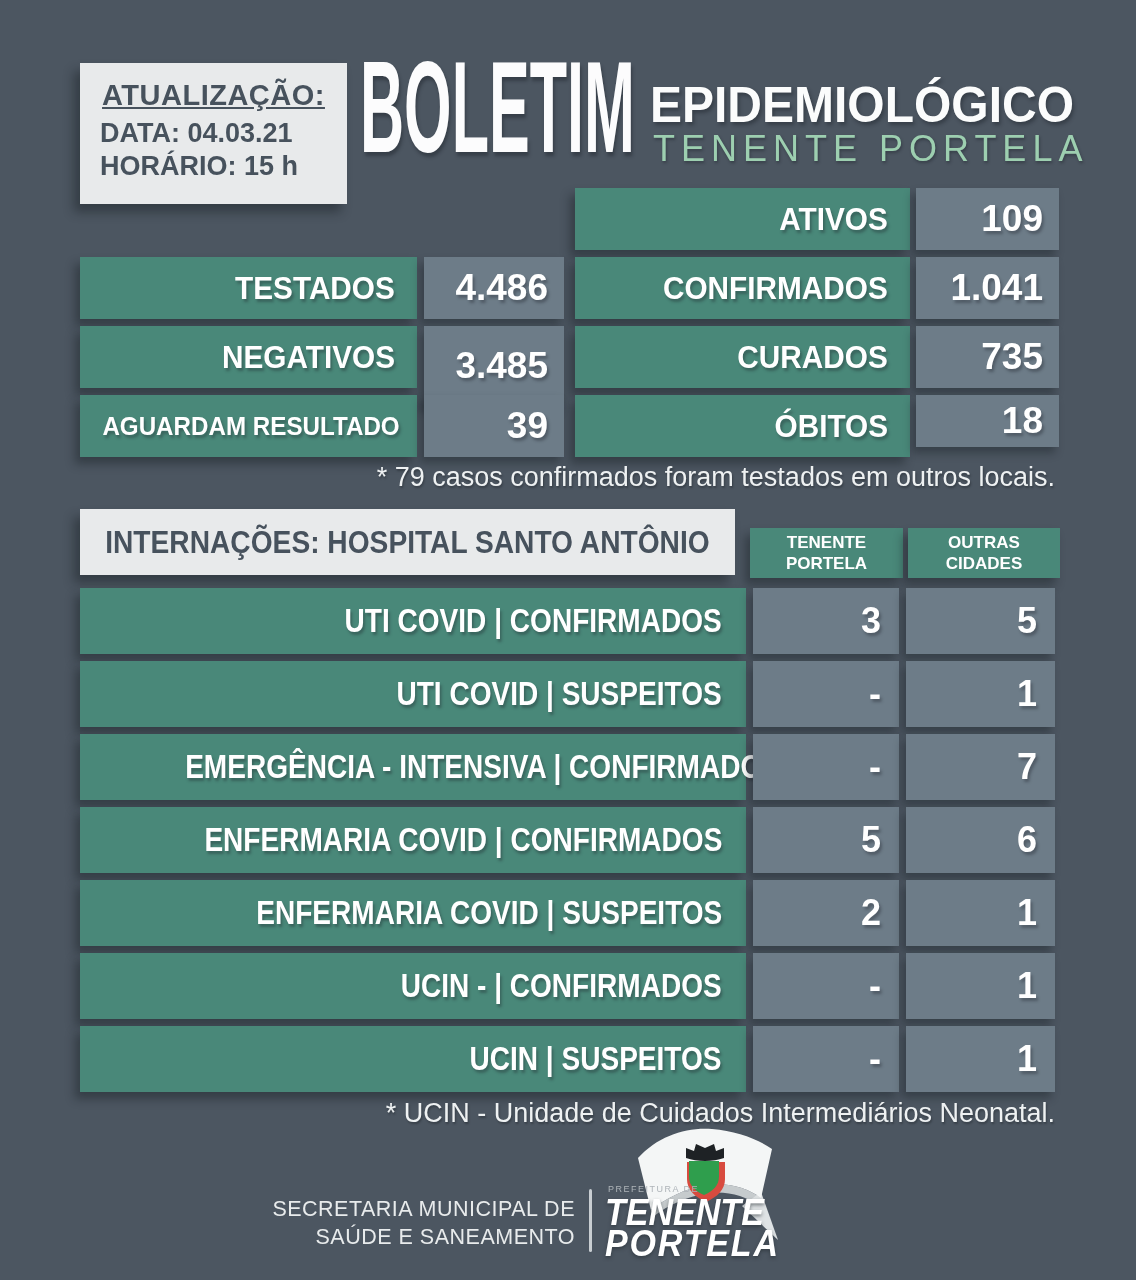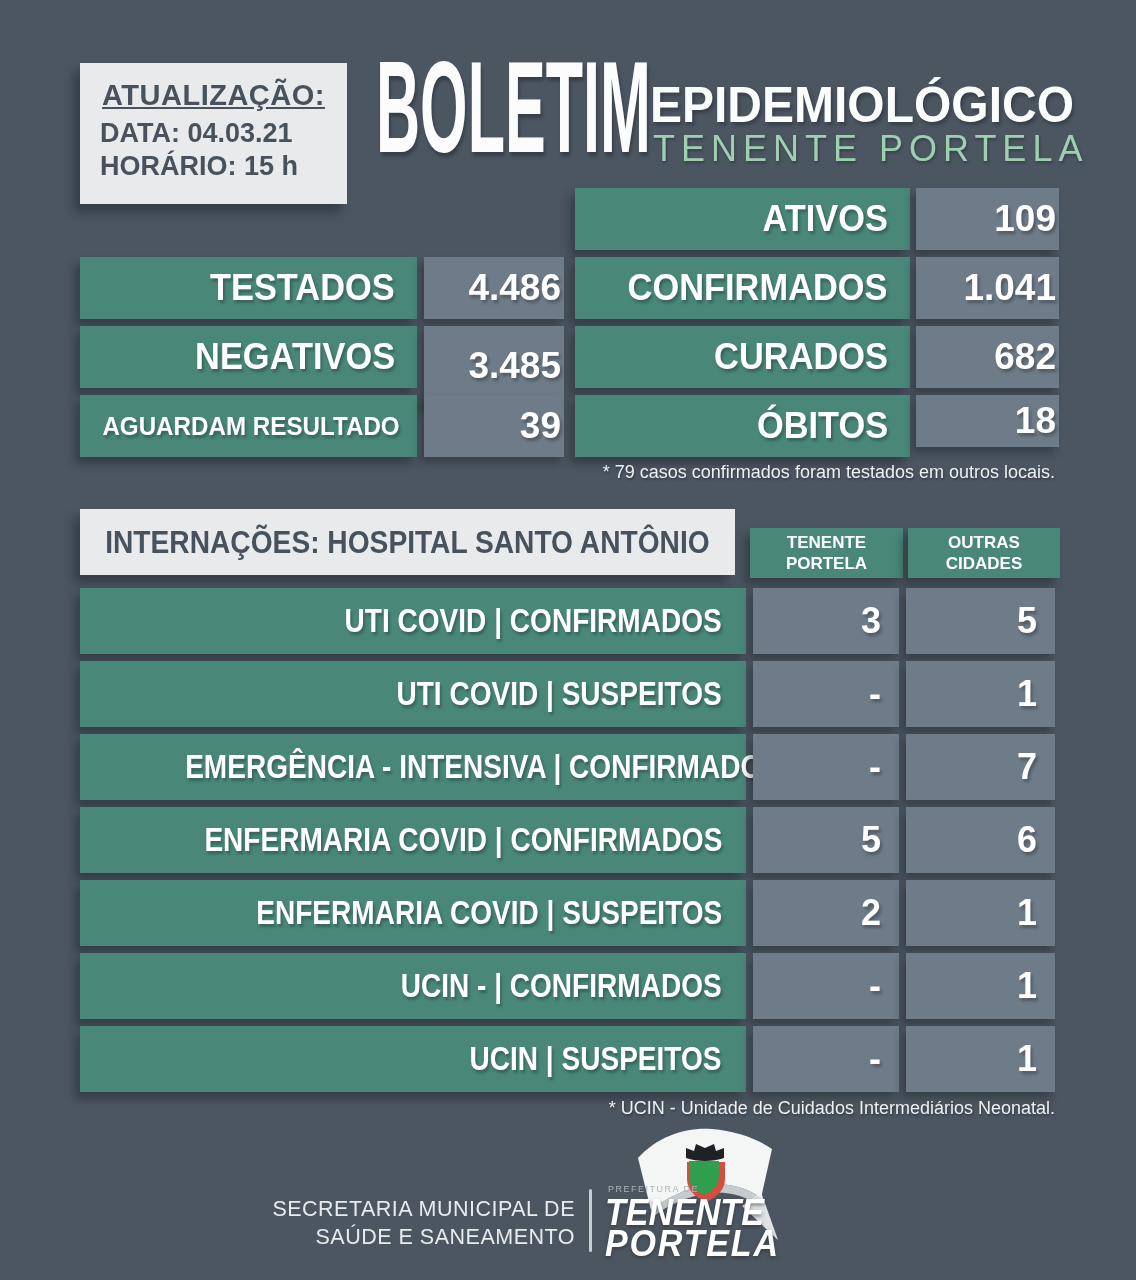--- a/index.html
+++ b/index.html
@@ -18,48 +18,48 @@
   .green-box{
     background:#498879;color:#ffffff;
     box-shadow:-5px 7px 9px rgba(22,28,34,.42);
   }
   .gray-box{
     background:#6d7c88;color:#ffffff;
     box-shadow:-4px 6px 8px rgba(22,28,34,.38);
   }
   .stat-label{
     width:100%;text-align:right;padding-right:22px;
-    font-weight:bold;font-size:37px;white-space:nowrap;
+    font-weight:bold;font-size:32px;white-space:nowrap;
     text-shadow:2px 3px 3px rgba(25,30,36,.35);
   }
   .stat-label .cond{display:inline-block;transform:scaleX(.93);transform-origin:100% 50%;white-space:nowrap;}
   .stat-label.small{font-size:26px;}
   .stat-value{
-    width:100%;text-align:right;padding-right:3px;
+    width:100%;text-align:right;padding-right:16px;
     font-weight:bold;font-size:37px;
     text-shadow:2px 3px 3px rgba(25,30,36,.35);
   }
   .hosp-label{
     width:100%;text-align:right;padding-right:24px;
     font-weight:bold;font-size:33px;color:#fff;white-space:nowrap;
     text-shadow:2px 3px 3px rgba(25,30,36,.35);
   }
   .hosp-label .cond{display:inline-block;transform:scaleX(.85);transform-origin:100% 50%;white-space:nowrap;}
   .hosp-value{
     width:100%;text-align:right;padding-right:18px;
     font-weight:bold;font-size:36px;
     text-shadow:2px 3px 3px rgba(25,30,36,.35);
   }
   .col-header{
     justify-content:center;text-align:center;
     font-weight:bold;font-size:17px;line-height:1.25;
     padding:0 18px;
   }
   .note{
-    width:975px;text-align:right;color:#eef1f2;font-size:18px;
+    width:975px;text-align:right;color:#eef1f2;font-size:27px;
     text-shadow:1px 2px 2px rgba(25,30,36,.4);
   }
   .update-title{
     text-align:center;font-weight:bold;font-size:29px;
     text-decoration:underline;margin-top:16px;letter-spacing:.5px;
   }
   .update-line{
     font-weight:bold;font-size:27px;padding-left:20px;margin-top:6px;white-space:nowrap;
   }
   .boletim{
@@ -103,21 +103,21 @@
     <div class="update-line">
       <span>DATA:</span>
       <span>04.03.21</span>
     </div>
     <div class="update-line" style="margin-top:2px;">
       <span>HORÁRIO:</span>
       <span>15 h</span>
     </div>
   </div>
 
-  <div class="abs" style="left:376px;top:42px;height:130px;text-align:right;">
+  <div class="abs" style="left:360px;top:42px;height:130px;text-align:right;">
     <div class="boletim">BOLETIM</div>
   </div>
   <div class="abs epi" style="left:650px;top:80px;">EPIDEMIOLÓGICO</div>
   <div class="abs city" style="left:653px;top:131px;">TENENTE PORTELA</div>
 
   <div class="abs green-box flex" style="left:575px;top:188px;width:335px;height:62px;">
     <div class="stat-label"><span class="cond">ATIVOS</span></div>
   </div>
   <div class="abs gray-box flex" style="left:916px;top:188px;width:143px;height:62px;">
     <div class="stat-value">109</div>
@@ -127,21 +127,21 @@
     <div class="stat-label"><span class="cond">CONFIRMADOS</span></div>
   </div>
   <div class="abs gray-box flex" style="left:916px;top:257px;width:143px;height:62px;">
     <div class="stat-value">1.041</div>
   </div>
 
   <div class="abs green-box flex" style="left:575px;top:326px;width:335px;height:62px;">
     <div class="stat-label"><span class="cond">CURADOS</span></div>
   </div>
   <div class="abs gray-box flex" style="left:916px;top:326px;width:143px;height:62px;">
-    <div class="stat-value">682</div>
+    <div class="stat-value">735</div>
   </div>
 
   <div class="abs green-box flex" style="left:575px;top:395px;width:335px;height:62px;">
     <div class="stat-label"><span class="cond">ÓBITOS</span></div>
   </div>
   <div class="abs gray-box flex" style="left:916px;top:395px;width:143px;height:52px;">
     <div class="stat-value">18</div>
   </div>
 
   <div class="abs green-box flex" style="left:80px;top:257px;width:337px;height:62px;">

